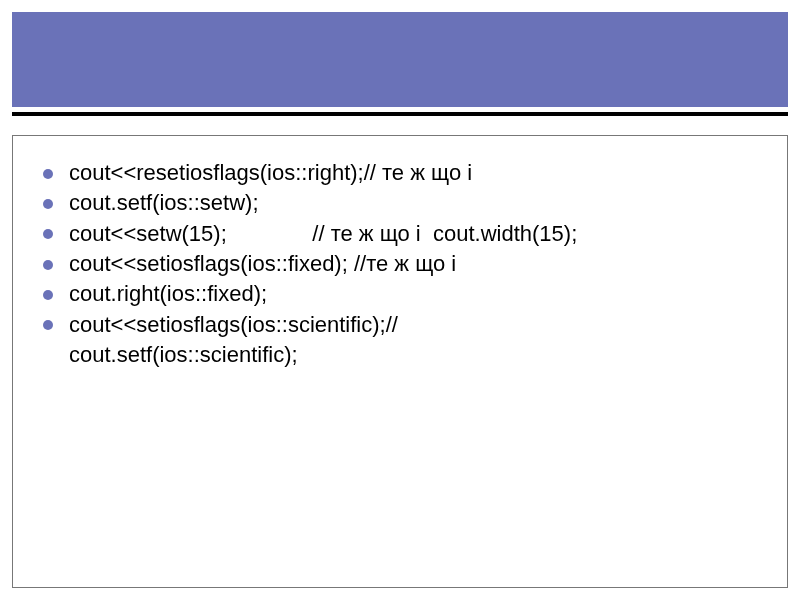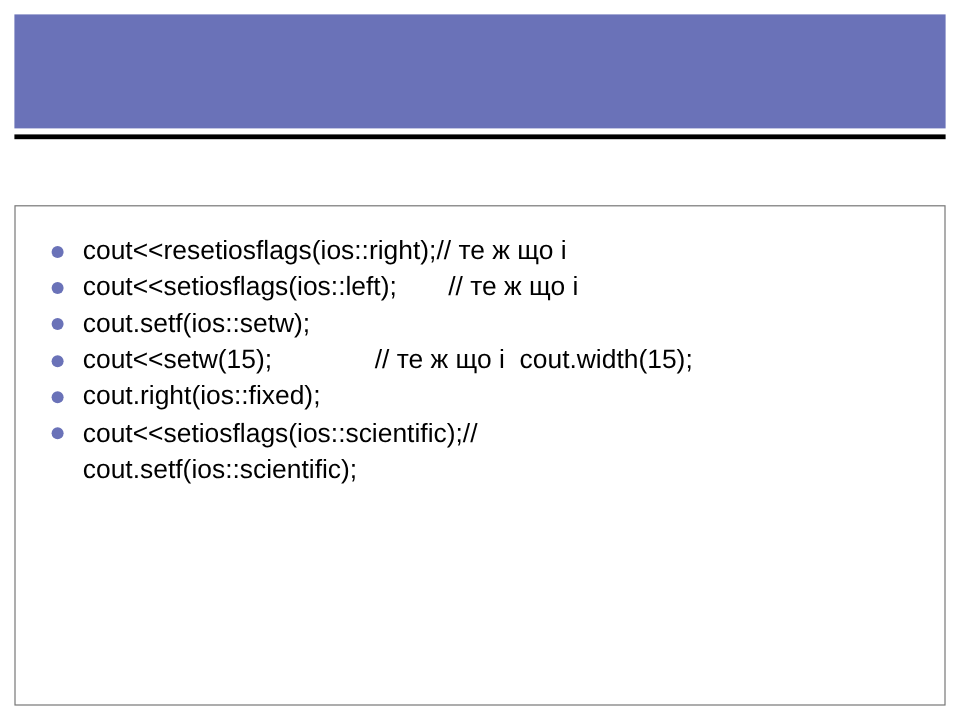--- a/index.html
+++ b/index.html
@@ -35,21 +35,20 @@
   }
   .content-frame {
     position: absolute;
     top: 135px;
     left: 12px;
     right: 12px;
     bottom: 12px;
     border: 1px solid #777;
     box-sizing: border-box;
     padding: 22px 20px 20px 20px;
-    margin-top: 36px;
   }
   ul.bullets {
     margin: 0;
     padding: 0;
     list-style: none;
   }
   ul.bullets li {
     position: relative;
     padding-left: 36px;
     font-size: 22px;
@@ -73,21 +72,21 @@
 </head>
 <body>
 
 <div class="slide">
   <div class="header-band"></div>
   <div class="header-rule"></div>
 
   <div class="content-frame">
     <ul class="bullets">
       <li><span class="code-text">cout&lt;&lt;resetiosflags(ios::right);// те ж що і</span></li>
-      <li><span class="code-text">cout&lt;&lt;setiosflags(ios::left);       // те ж що і</span></li>
       <li><span class="code-text">cout.setf(ios::setw);</span></li>
       <li><span class="code-text">cout&lt;&lt;setw(15);              // те ж що і  cout.width(15);</span></li>
+      <li><span class="code-text">cout&lt;&lt;setiosflags(ios::fixed); //те ж що і</span></li>
       <li><span class="code-text">cout.right(ios::fixed);</span></li>
       <li><span class="code-text">cout&lt;&lt;setiosflags(ios::scientific);//
 cout.setf(ios::scientific);</span></li>
     </ul>
   </div>
 </div>
 
 </body></html>

